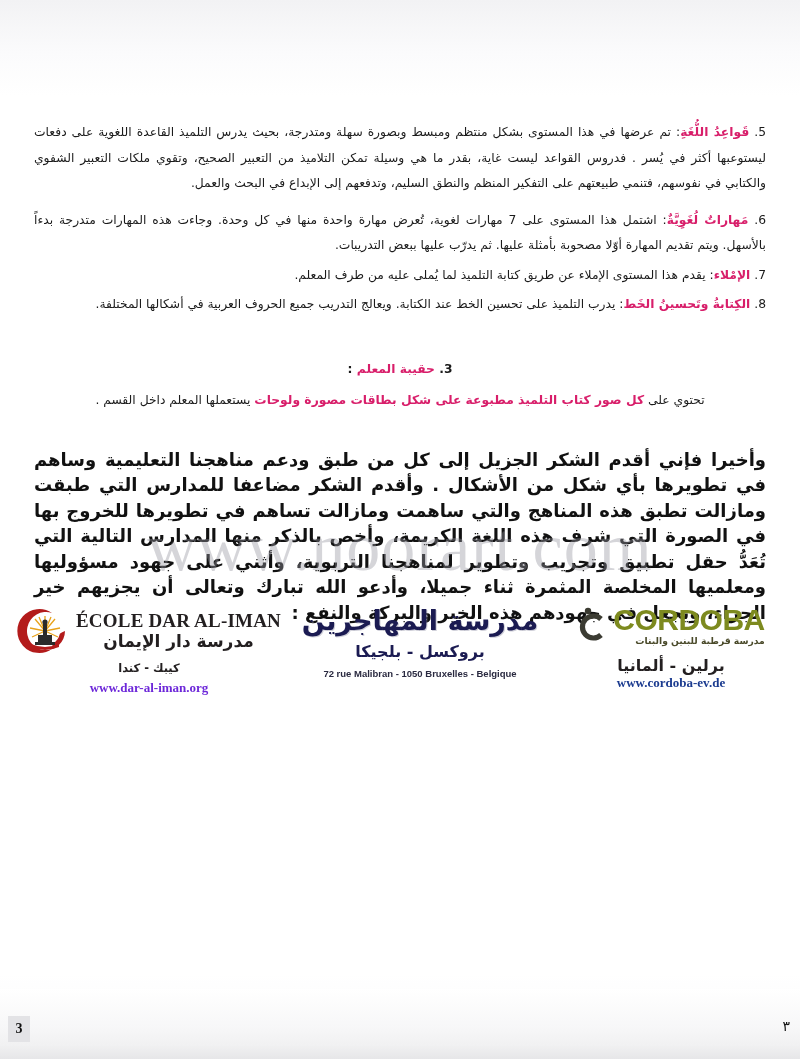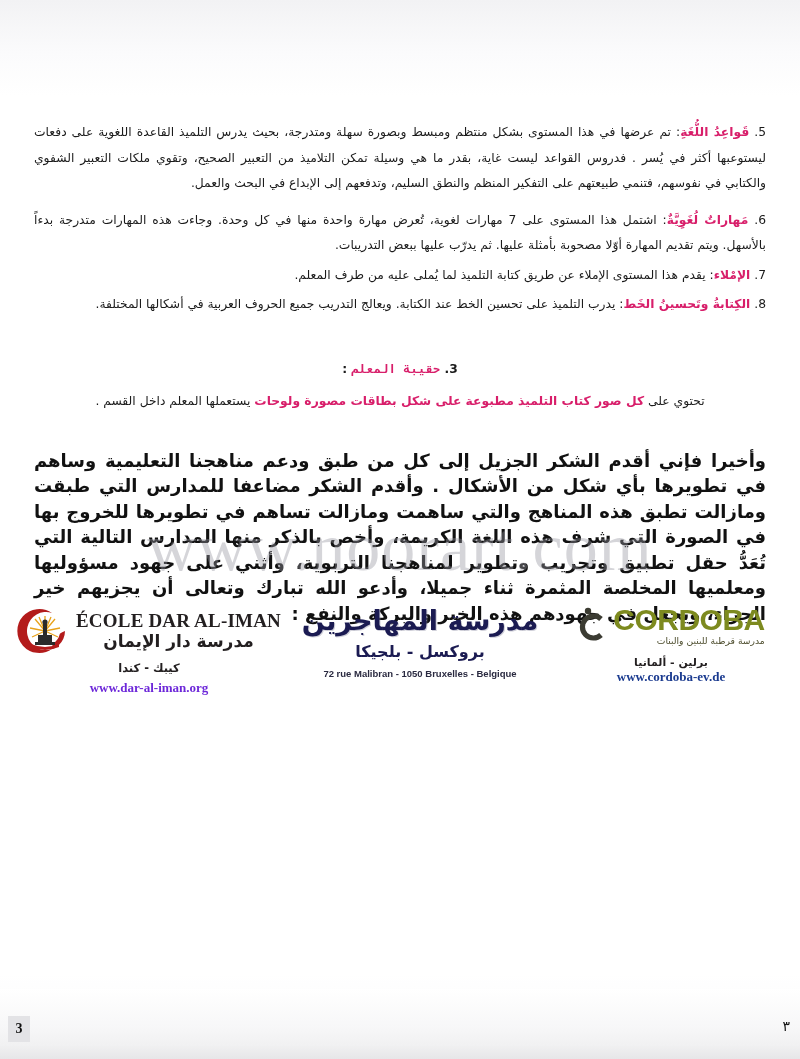--- a/index.html
+++ b/index.html
@@ -79,21 +79,21 @@
     direction: rtl;
   }
   .portfolio-title {
     text-align: center;
     font-size: 12.3px;
     line-height: 22px;
     color: #1b1b1b;
     font-weight: bold;
     padding-right: 0;
   }
-  .portfolio-title .ptitle { color: #d81e6a; font-family: Liberation Mono, monospace; }
+  .portfolio-title .ptitle { color: #d81e6a; }
   .portfolio-body {
     margin-top: 9px;
     text-align: center;
     font-size: 12.3px;
     line-height: 22px;
     color: #1b1b1b;
   }
   .portfolio-body .hl {
     color: #d81e6a;
     font-weight: bold;
@@ -235,31 +235,31 @@
     font-weight: bold;
     font-size: 30px;
     letter-spacing: -0.5px;
     line-height: 31px;
     color: #7d8a1f;
     white-space: nowrap;
   }
   .lc-arabic {
     font-family: "DejaVu Sans", sans-serif;
     font-size: 9.2px;
-    font-weight: normal;
+    font-weight: bold;
     color: #4a4a2a;
     direction: rtl;
     line-height: 12px;
     align-self: flex-end;
     white-space: nowrap;
   }
   .lc-city {
     margin-top: 9px;
     font-family: "DejaVu Sans", sans-serif;
-    font-size: 11px;
+    font-size: 16px;
     font-weight: bold;
     color: #231f20;
     direction: rtl;
   }
   .lc-url {
     font-family: "Liberation Serif", serif;
     font-size: 13px;
     font-weight: bold;
     color: #1a3a8f;
     direction: ltr;

